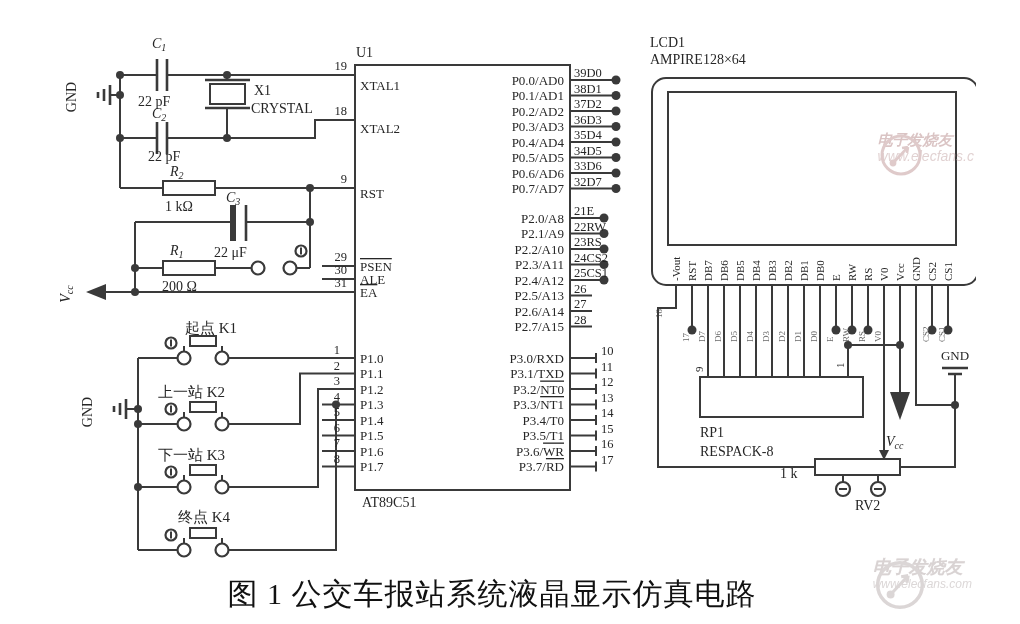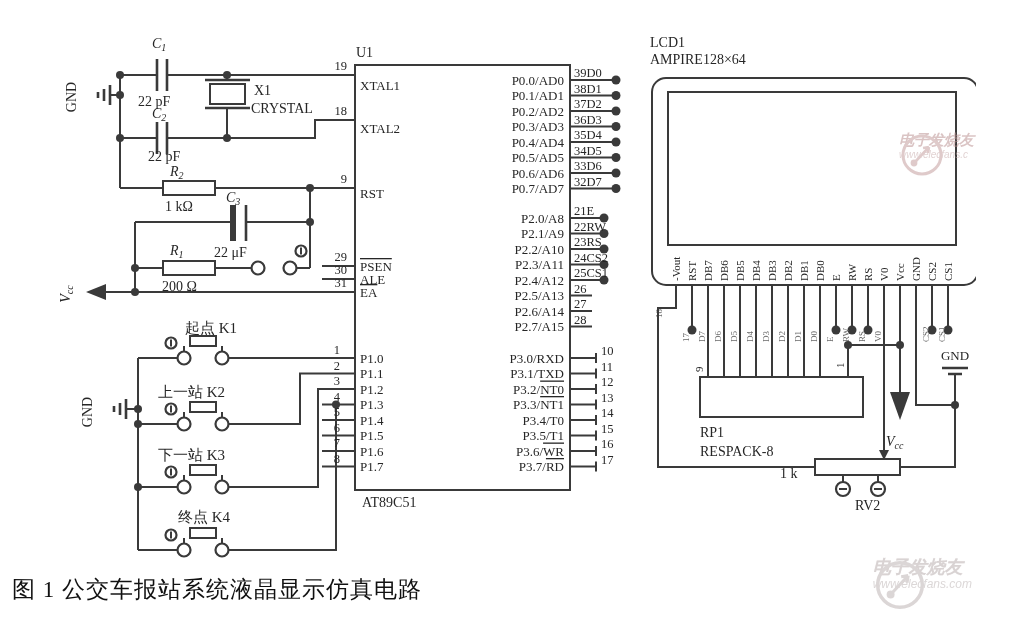--- a/index.html
+++ b/index.html
@@ -13,31 +13,31 @@
   .dot{fill:#3a3a3a;stroke:none;}
   .term{stroke:#3a3a3a;stroke-width:2.2;fill:#fff;}
   .lbl{font-size:14px;}
   .lbl-xs{font-size:11px;}
   .ref{font-style:italic;font-size:14px;}
   .pin{font-size:13px;}
   .num{font-size:12.5px;}
   .cjk{font-size:15px;}
   .net-g{fill:#6a6a6a;font-size:9px;}
   .ovl{text-decoration:overline;}
-  .caption{position:absolute;left:12px;top:574px;width:100%;
-           font-size:23px;color:#111;letter-spacing:1px;}
+  .caption{position:absolute;left:4px;top:574px;width:100%;text-align:center;
+           font-size:30px;color:#111;letter-spacing:1px;}
   .wm{position:absolute;display:flex;align-items:center;gap:6px;pointer-events:none;}
   .wm-top{right:2px;top:132px;opacity:.55;}
   .wm-bottom{right:4px;top:558px;opacity:.9;}
   .wm-texts{display:flex;flex-direction:column;line-height:1.1;font-style:italic;}
   .wm-brand{font-weight:bold;font-family:"Liberation Sans",sans-serif;}
   .wm-top .wm-brand{font-size:15px;color:#bd9595;}
   .wm-bottom .wm-brand{font-size:18px;color:#d5cfcf;text-shadow:0 0 1px #efecec;}
   .wm-url{font-family:"Liberation Sans",sans-serif;}
-  .wm-top .wm-url{font-size:10px;color:#c9adad;}
+  .wm-top .wm-url{font-size:14px;color:#c9adad;}
   .wm-bottom .wm-url{font-size:12px;color:#d8d3d3;}
 </style>
 </head>
 <body>
 
 <div id="stage">
 
 <svg width="1020" height="624" viewBox="0 0 1020 624">
 
   <g>

